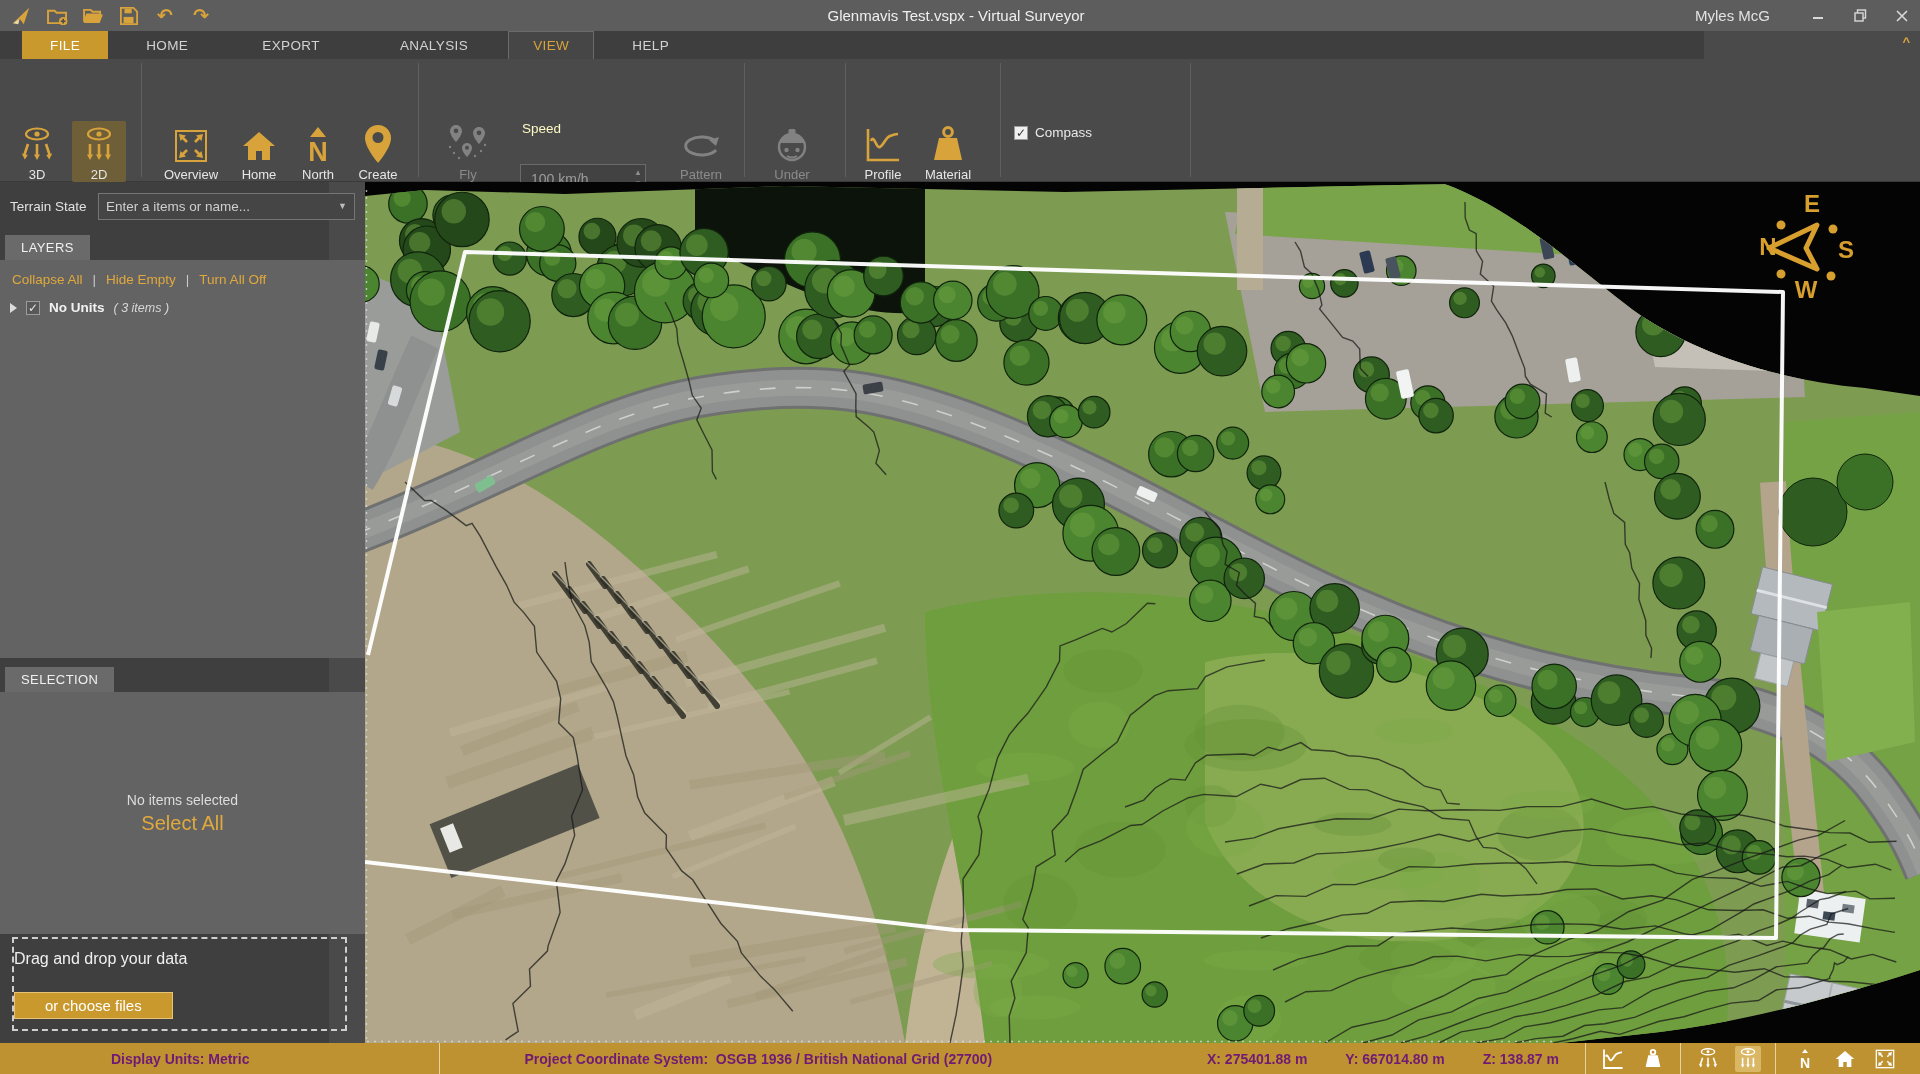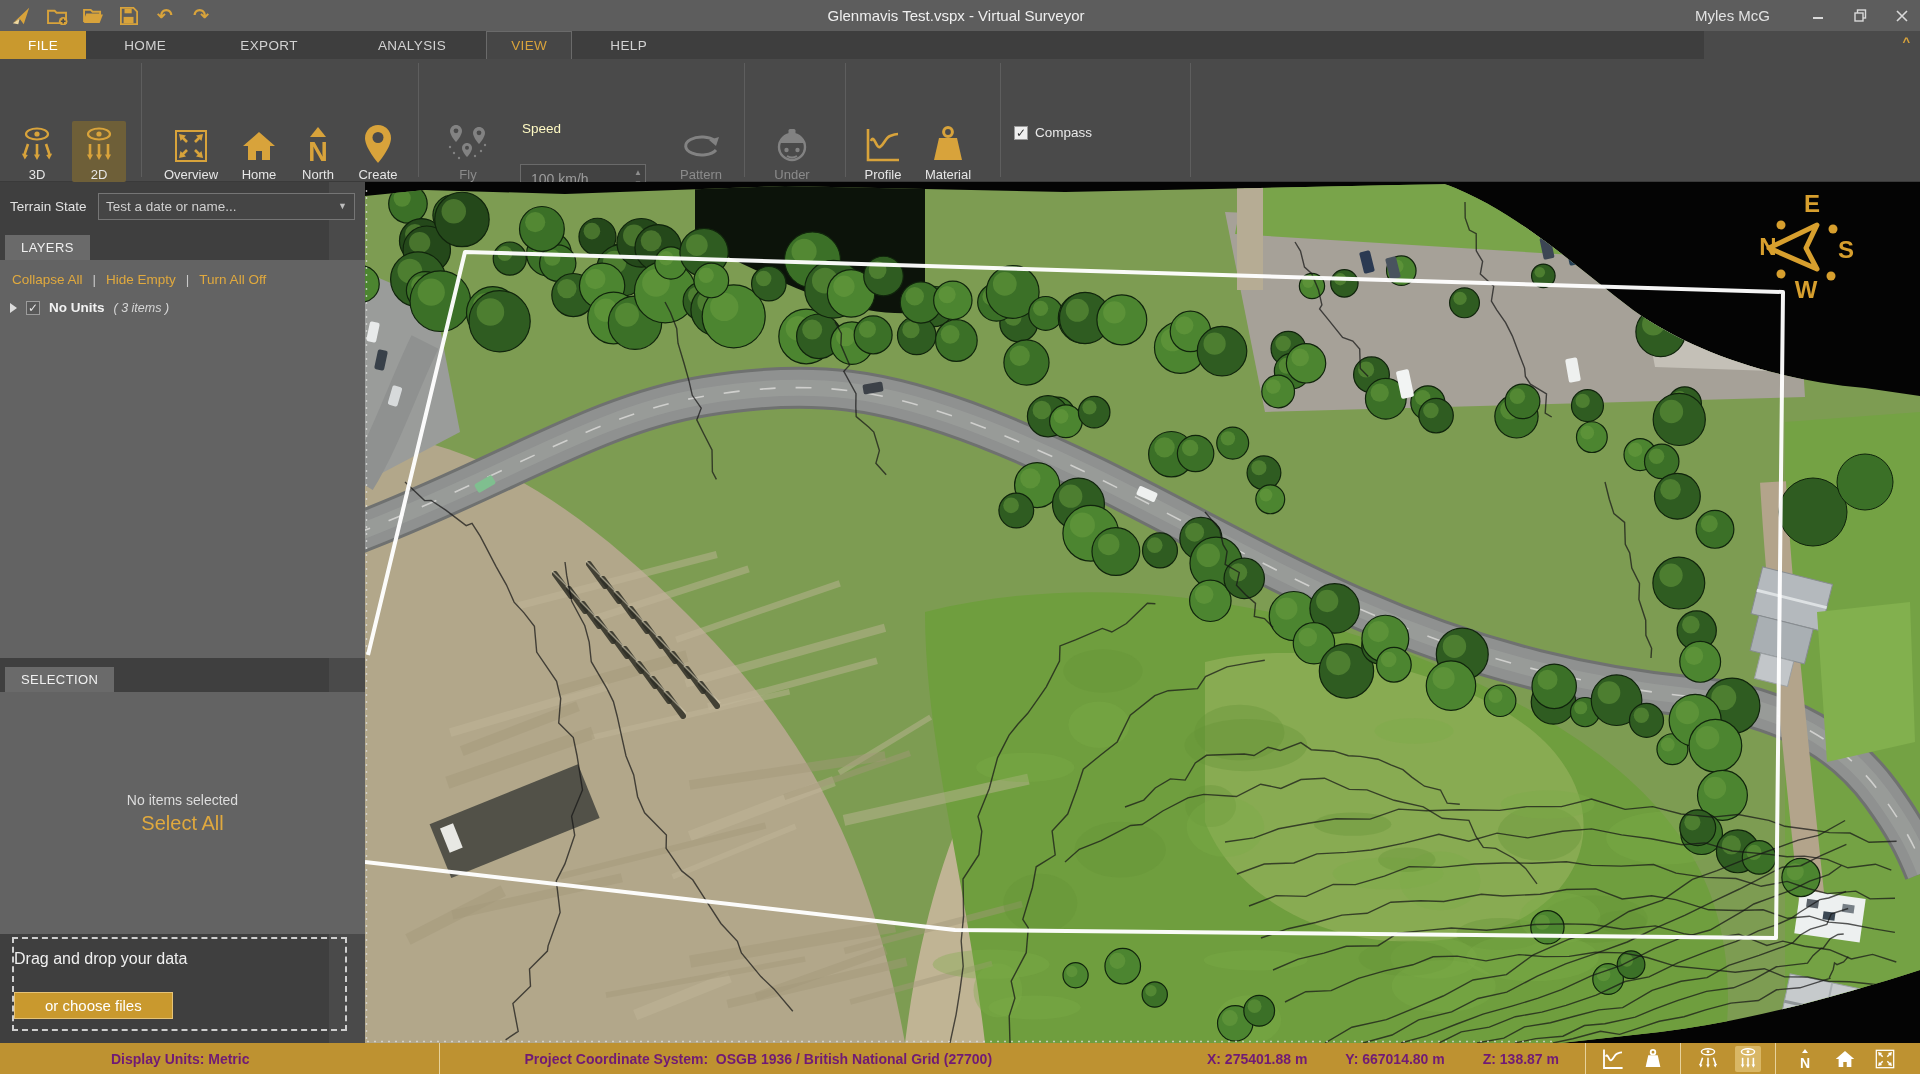--- a/index.html
+++ b/index.html
@@ -9,21 +9,21 @@
   
   .titlebar{position:absolute;left:0;top:0;width:1920px;height:31px;background:#5d5d5d;display:flex;align-items:center;}
   .qat{display:flex;align-items:center;gap:14px;padding-left:10px;width:330px;}
   .qat .ic{width:22px;height:22px;display:flex;align-items:center;justify-content:center;color:#d8a33b;font-size:19px;font-weight:bold;cursor:default;}
   .win-title{position:absolute;left:0;right:8px;text-align:center;color:#efefef;font-size:15px;pointer-events:none;}
   .tb-right{position:absolute;right:8px;top:0;height:31px;display:flex;align-items:center;gap:22px;}
   .tb-user{color:#e2e2e2;font-size:15px;margin-right:16px;}
   .winbtn{width:20px;height:20px;display:flex;align-items:center;justify-content:center;color:#d9d9d9;}
 
   
-  .tabrow{position:absolute;left:0;top:31px;width:1704px;height:28px;background:#3e3e3e;display:flex;align-items:stretch;}
+  .tabrow{position:absolute;left:0;top:31px;width:1704px;height:28px;background:#3e3e3e;display:flex;align-items:stretch;padding-left:22px;}
   .tab{padding:0 24px;display:flex;align-items:center;color:#d2d2d2;font-size:13.5px;letter-spacing:.4px;}
   .tab.file{background:#c9992e;color:#fff;padding:0 28px;}
   .tab.selected{background:#464646;border:1px solid #6a6a6a;border-bottom:none;color:#d8a33b;}
   .ribbon-collapse{position:absolute;right:10px;top:34px;color:#d8a33b;font-size:13px;font-weight:bold;}
 
   
   .ribbon{position:absolute;left:0;top:59px;width:1920px;height:123px;background:#4a4a4a;border-bottom:1px solid #3a3a3a;}
   .rgroup-sep{position:absolute;top:4px;height:114px;width:1px;background:#5e5e5e;}
   .glabel{position:absolute;top:160px;height:20px;font-size:12.5px;color:#ababab;text-align:center;}
   .rbtn{position:absolute;top:62px;display:flex;flex-direction:column;align-items:center;gap:2px;width:72px;}
@@ -323,21 +323,21 @@
       <span>Compass</span>
     </div>
     <div class="glabel" style="left:1000px;width:190px">Screen Overlay</div>
     <div class="rgroup-sep" style="left:1190px"></div>
   </div>
 
   <div class="sidebar">
     <div class="tstate">
       <span class="lab">Terrain State</span>
       <div class="combo">
-        <span>Test a date or name...</span>
+        <span>Enter a items or name...</span>
         <span class="car">▼</span>
       </div>
     </div>
 
     <div class="paneltab" style="top:53px">LAYERS</div>
     <div class="panelbody" style="top:78px;height:398px">
       <div class="linkrow">
         <span>Collapse All</span>
         <span class="sep">|</span>
         <span>Hide Empty</span>

